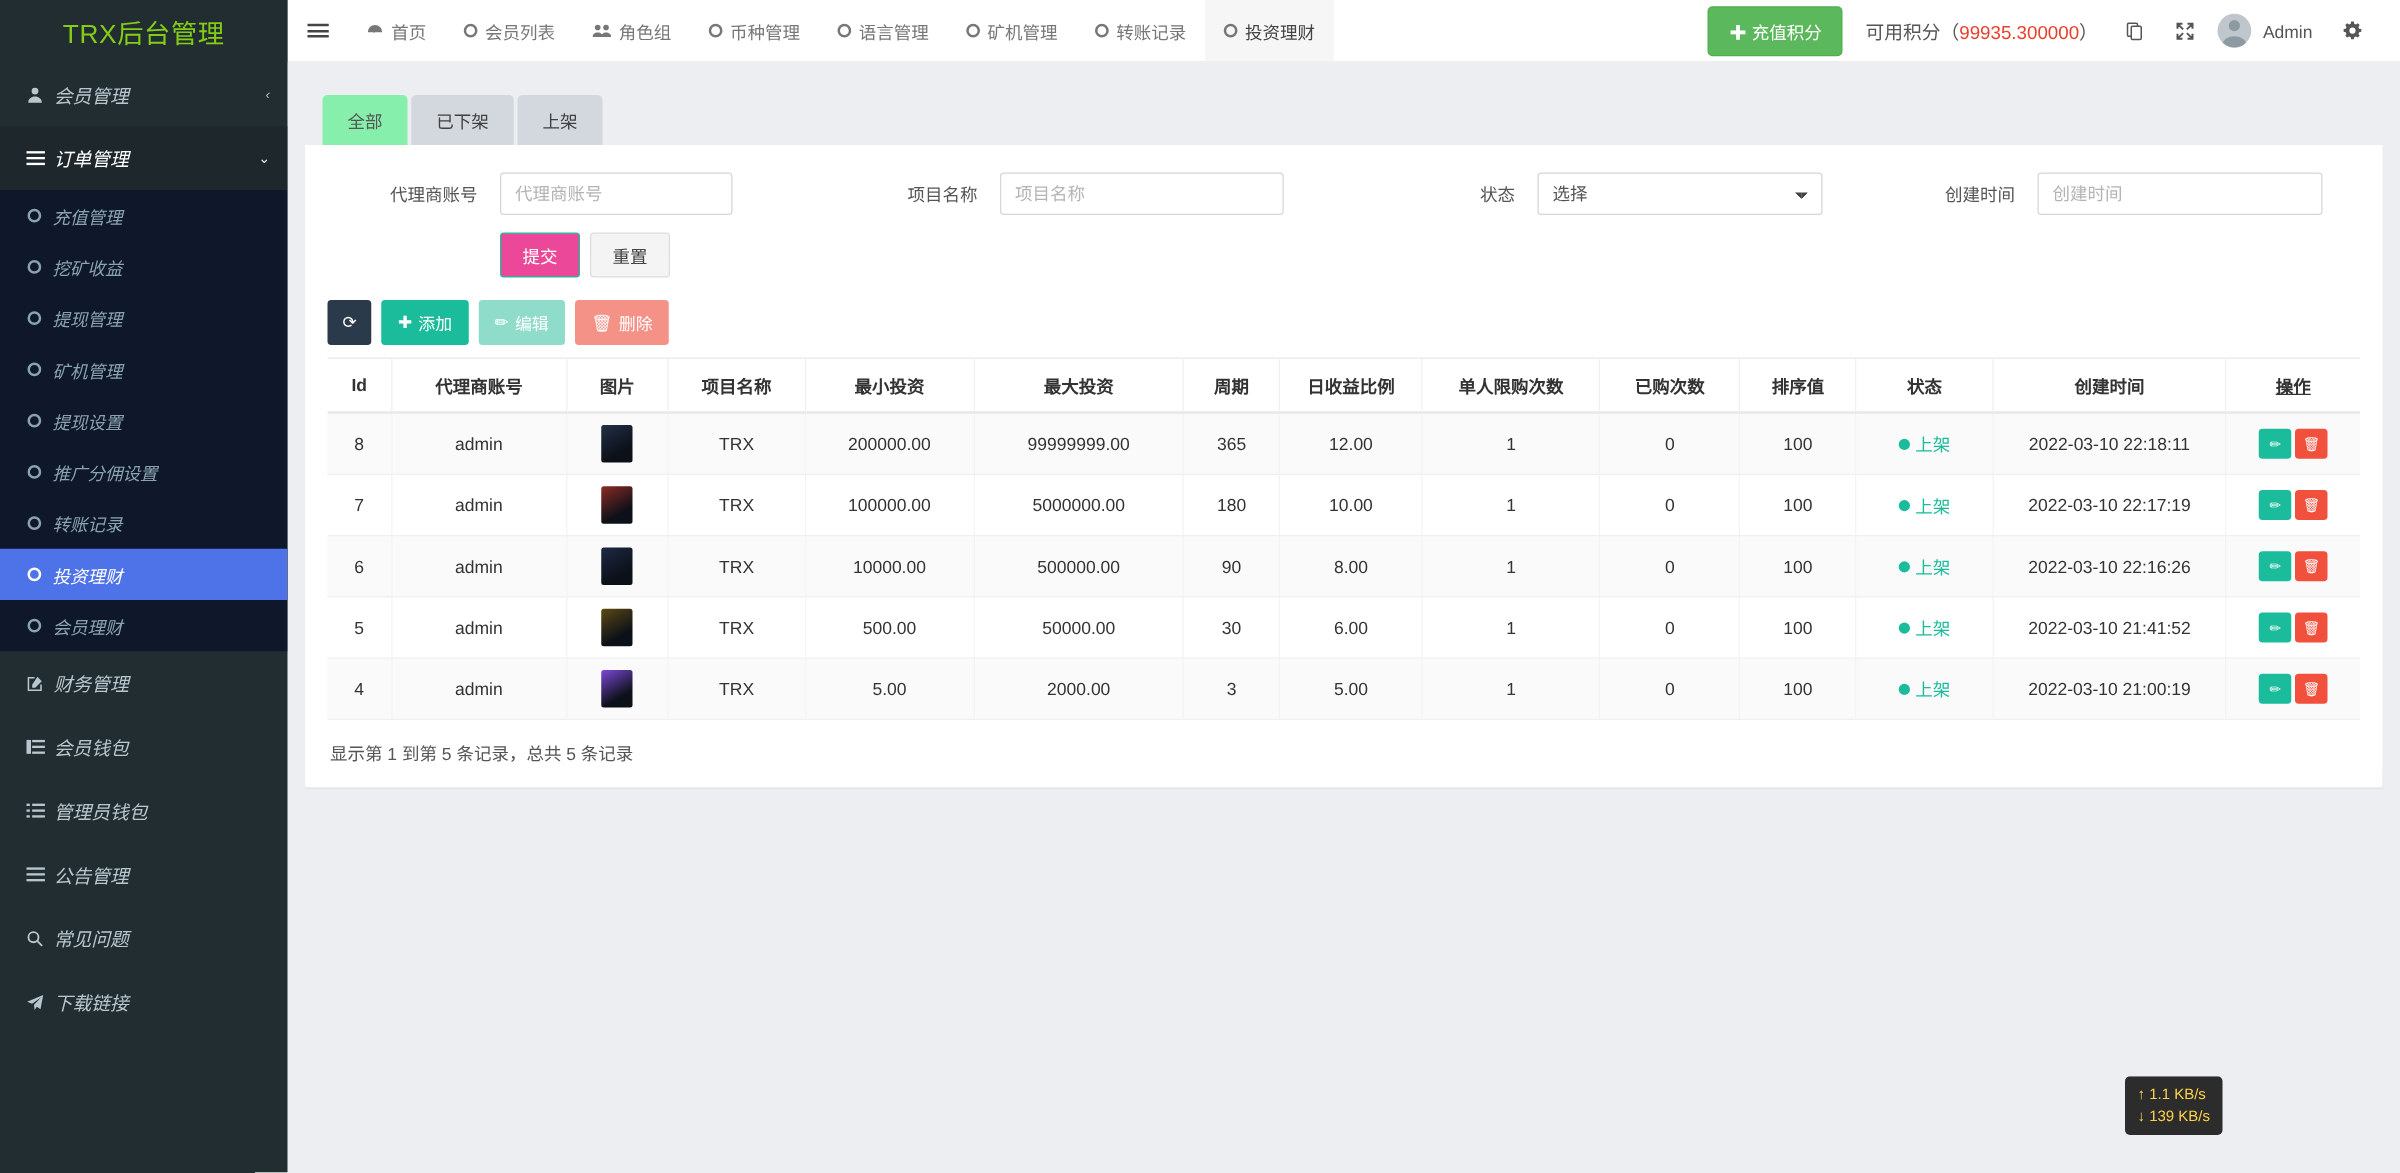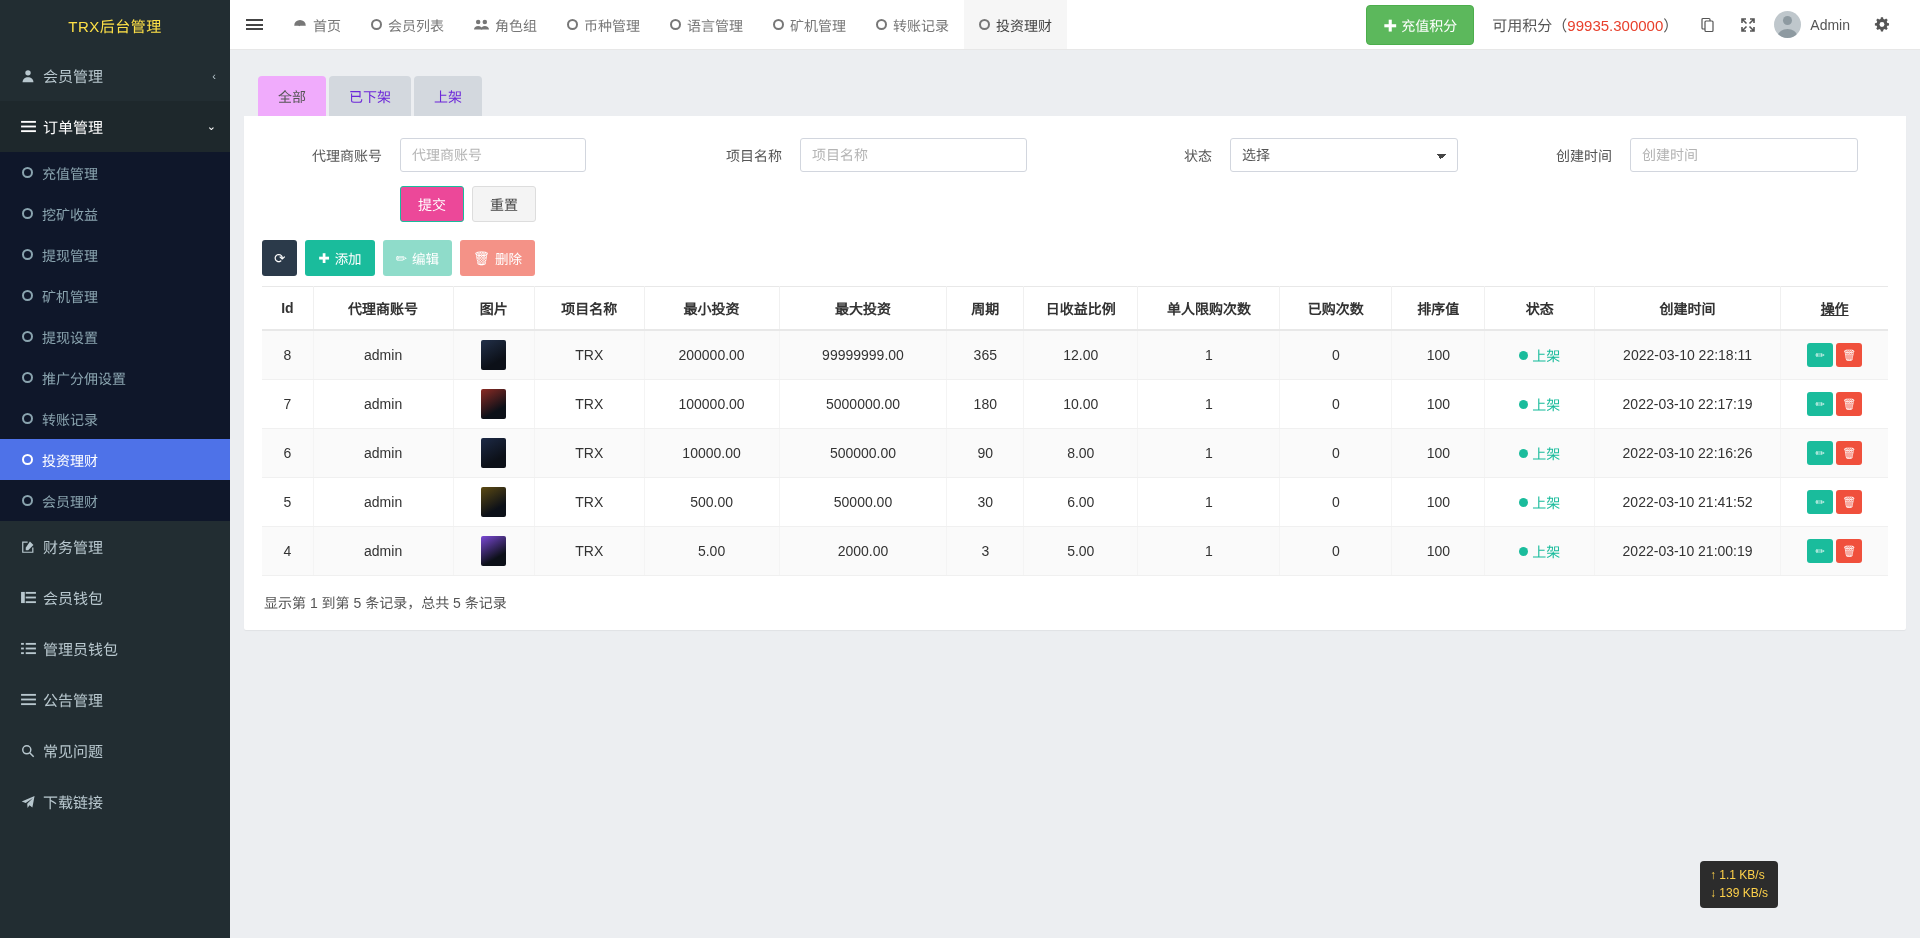--- a/index.html
+++ b/index.html
@@ -15,24 +15,24 @@
   
   #sidebar {
     width: 230px; height: 938px; flex: 0 0 230px;
     background: #222d32;
     overflow: hidden;
     position: relative;
   }
   .brand {
     height: 50px;
     display: flex; align-items: center; justify-content: center;
-    color: #fde047; font-size: 15px; letter-spacing: .5px;
+    color: #84cc16; font-size: 21px; letter-spacing: .5px;
     background: #222d32;
   }
-  .nav-group { display: block; }
+  .nav-group { display: block; font-style: italic; }
   .nav-item {
     height: 51px;
     display: flex; align-items: center;
     padding: 0 14px 0 18px;
     color: #b8c7ce; font-size: 15px;
     cursor: pointer; position: relative;
     border-left: 3px solid transparent;
   }
   .nav-item .ico {
     width: 22px; display: inline-flex; align-items: center; justify-content: flex-start;
@@ -107,25 +107,25 @@
   .avatar::after { content:""; position:absolute; bottom:-4px; left:4px; width:19px; height:13px; border-radius:50% 50% 0 0; background:#8e9aa1; }
   .uname { font-size: 14px; color: #555; }
 
   
   #content { flex: 1 1 auto; padding: 14px 14px 0 14px; overflow: auto; }
   .panel { background: #fff; border-radius: 2px; padding: 0 0 14px 0; box-shadow: 0 1px 1px rgba(0,0,0,.05); }
 
   
   .tabbar { display: flex; padding: 12px 14px 0 14px; background: #eceef1; }
   .tab {
-    padding: 10px 20px; font-size: 14px; color: #6d28d9;
+    padding: 10px 20px; font-size: 14px; color: #404040;
     background: #d3d8de; border-radius: 4px 4px 0 0; margin-right: 3px;
     cursor: pointer;
   }
-  .tab.active { background: #f0abfc; color: #555; }
+  .tab.active { background: #86efac; color: #555; }
 
   .panel-body { background:#fff; padding: 16px 18px 0 18px; }
 
   
   .filter-row { display: flex; align-items: center; padding: 6px 0 0 0; }
   .fgroup { display: flex; align-items: center; }
   .flabel { font-size: 14px; color: #555; text-align: right; }
   .finput {
     height: 34px; border: 1px solid #d2d6de; border-radius: 3px;
     padding: 6px 11px; font-size: 14px; color: #555;

